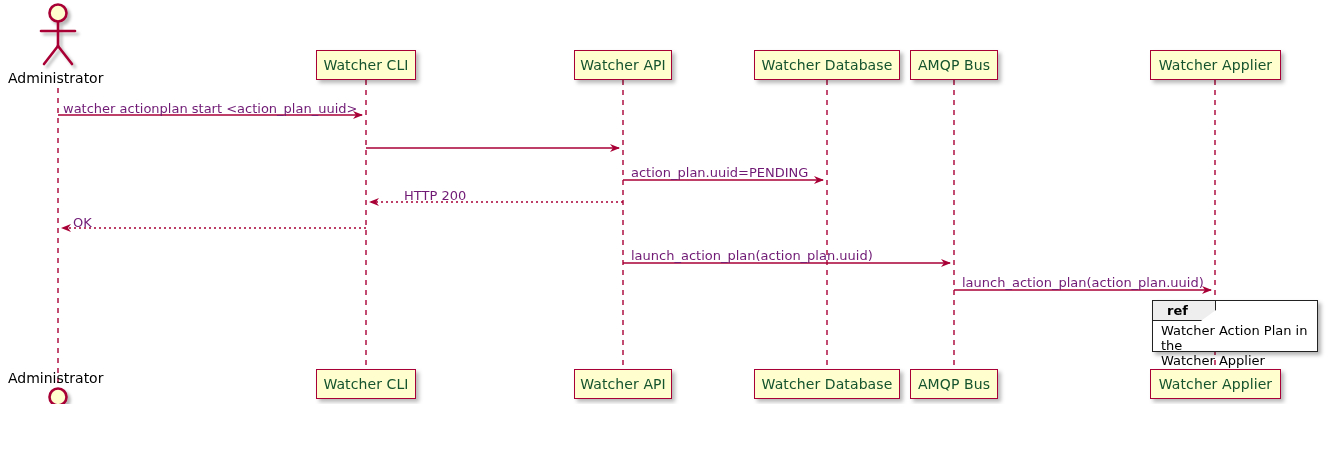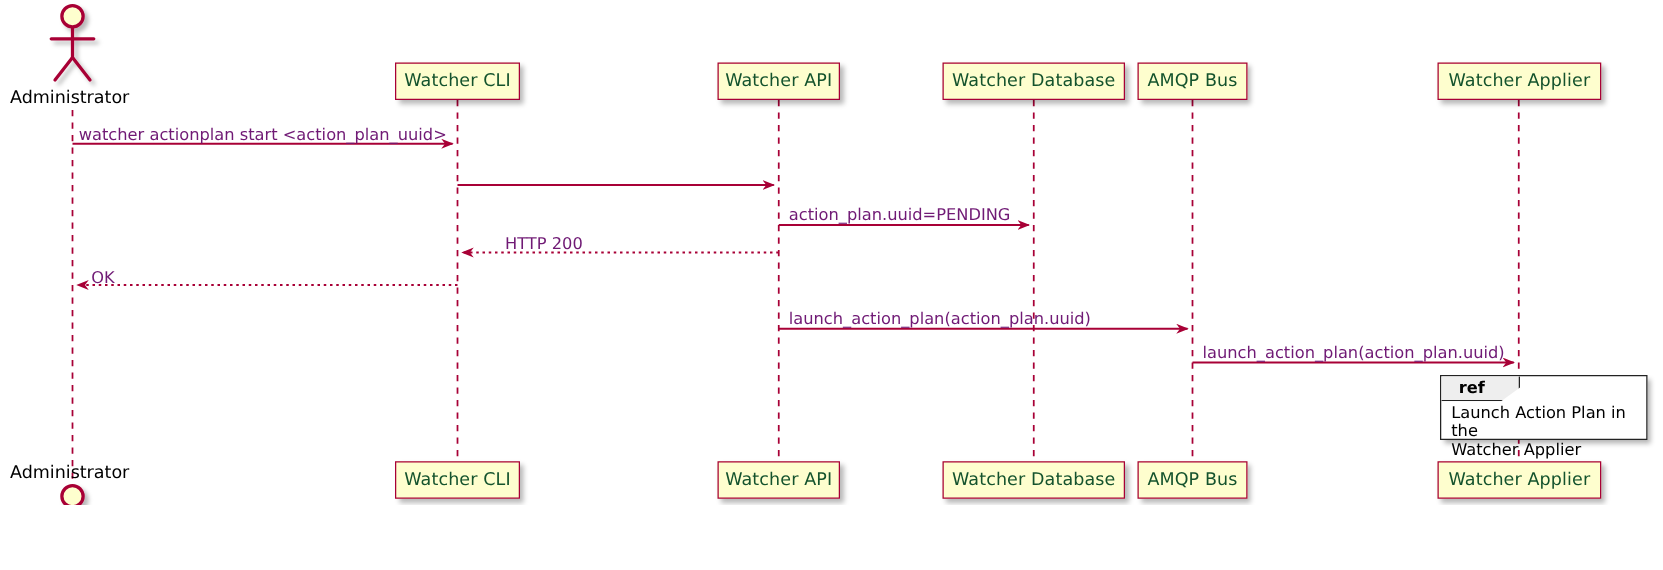--- a/index.html
+++ b/index.html
@@ -185,18 +185,18 @@
   <div class="msg" style="left:631px; top:166px;">action_plan.uuid=PENDING</div>
   <div class="msg" style="left:370px; top:189px;margin-left:34px;">HTTP 200</div>
   <div class="msg" style="left:73px;  top:216px;text-align:center;">OK</div>
   <div class="msg" style="left:631px; top:249px;">launch_action_plan(action_plan.uuid)</div>
   <div class="msg" style="left:962px; top:276px;">launch_action_plan(action_plan.uuid)</div>
 
   <div class="refbox" style="left:1152px; top:300px; width:166px; height:52px;padding-left:44px;">
     <div class="reftab"></div>
     <div class="reftab-text">ref</div>
     <div class="reftext">
-      <div>Launch Action Plan in the</div>
+      <div>Watcher Action Plan in the</div>
       <div>Watcher Applier</div>
     </div>
   </div>
 
 </div>
 
 </body></html>

